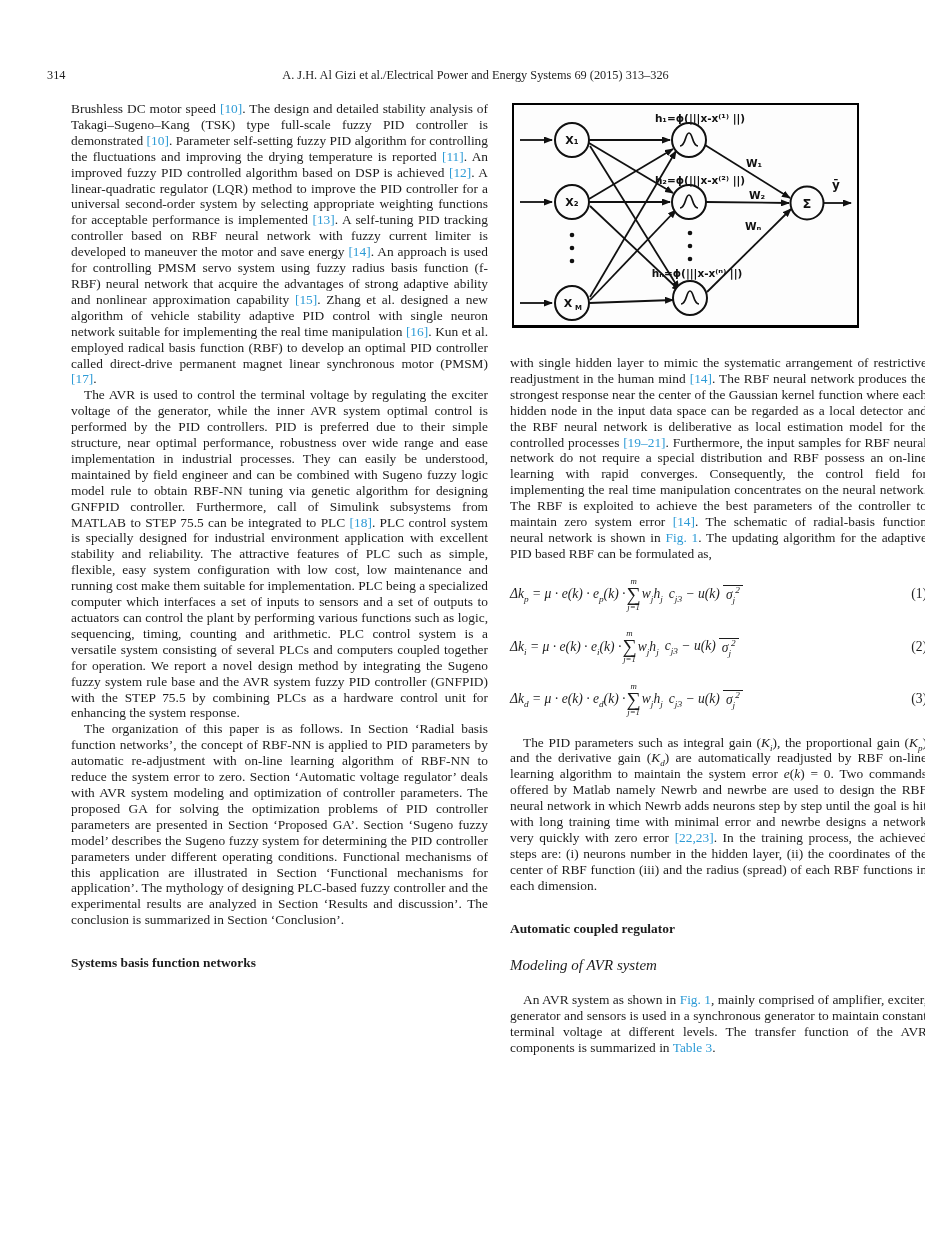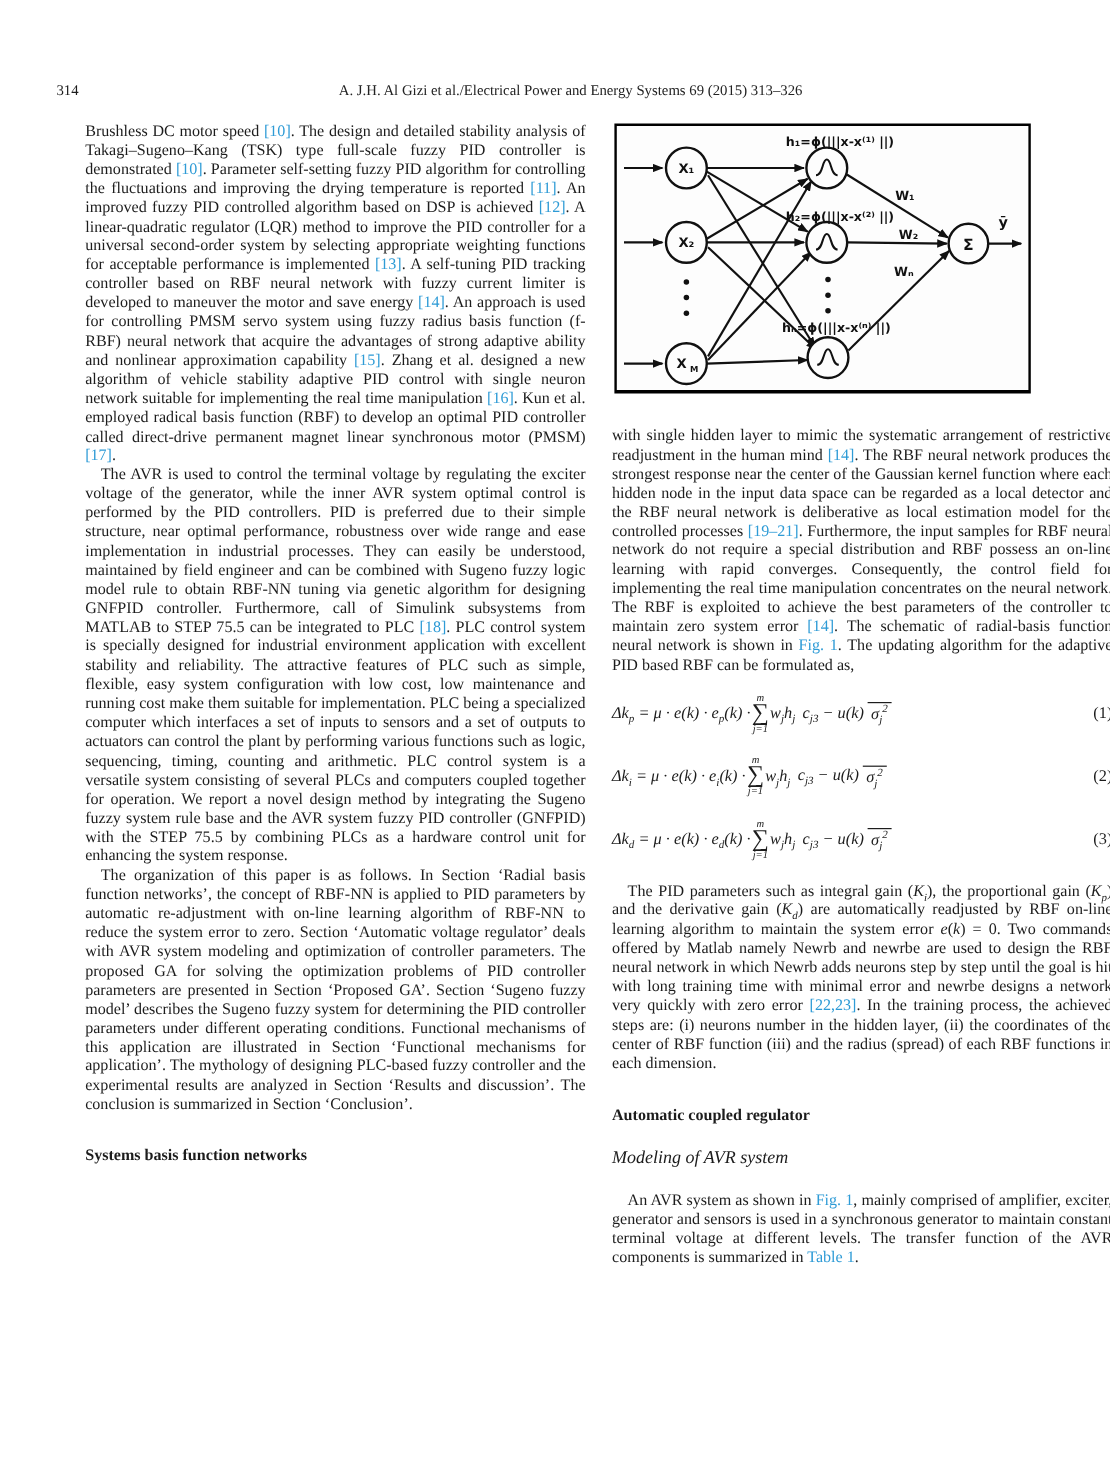--- a/index.html
+++ b/index.html
@@ -172,18 +172,18 @@
               <span class="frac">
                 <span class="num">c<sub>j3</sub> − u(k)</span>
                 <span class="den">σ<sub>j</sub><sup>2</sup></span>
               </span>
             </span>
             <span class="eqnum">(3)</span>
           </div>
           <p class="para ind">The PID parameters such as integral gain (<i>K<sub>i</sub></i>), the proportional gain (<i>K<sub>p</sub></i>) and the derivative gain (<i>K<sub>d</sub></i>) are automatically readjusted by RBF on-line learning algorithm to maintain the system error <i>e</i>(<i>k</i>) = 0. Two commands offered by Matlab namely Newrb and newrbe are used to design the RBF neural network in which Newrb adds neurons step by step until the goal is hit with long training time with minimal error and newrbe designs a network very quickly with zero error <span class="cite">[22,23]</span>. In the training process, the achieved steps are: (i) neurons number in the hidden layer, (ii) the coordinates of the center of RBF function (iii) and the radius (spread) of each RBF functions in each dimension.</p>
           <h2 class="heading">Automatic coupled regulator</h2>
           <h3 class="subheading">Modeling of AVR system</h3>
-          <p class="para ind">An AVR system as shown in <span class="cite">Fig. 1</span>, mainly comprised of amplifier, exciter, generator and sensors is used in a synchronous generator to maintain constant terminal voltage at different levels. The transfer function of the AVR components is summarized in <span class="cite">Table 1</span>.</p>
+          <p class="para ind">An AVR system as shown in <span class="cite">Fig. 1</span>, mainly comprised of amplifier, exciter, generator and sensors is used in a synchronous generator to maintain constant terminal voltage at different levels. The transfer function of the AVR components is summarized in <span class="cite">Table 3</span>.</p>
         </div>
     </div>
 
   </div>
 </div>
 
 </body></html>

